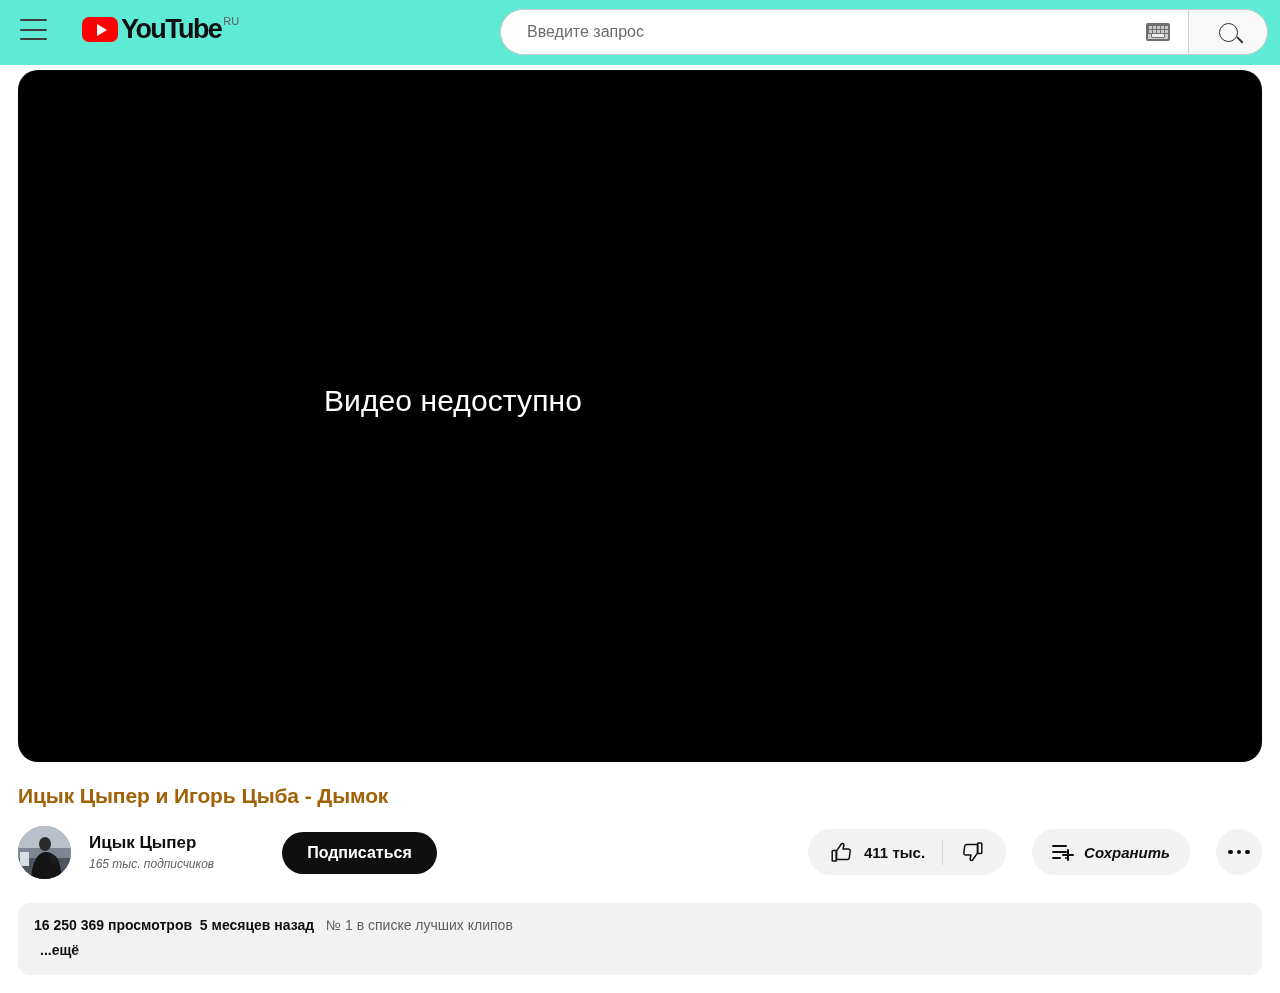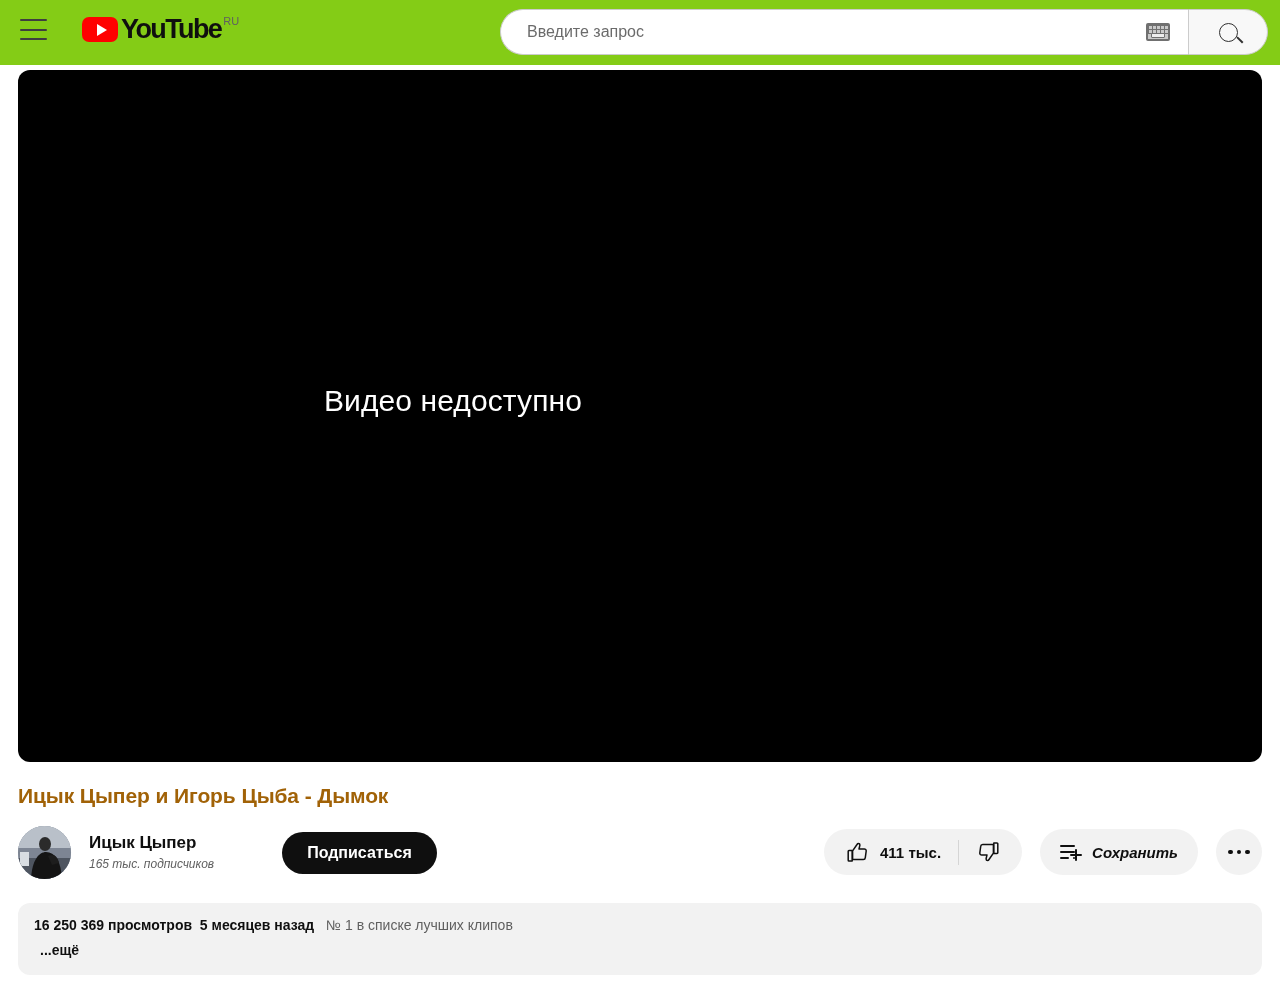--- a/index.html
+++ b/index.html
@@ -12,21 +12,21 @@
     font-family: "Liberation Sans", sans-serif;
     -webkit-font-smoothing: antialiased;
   }
 
   
   .masthead {
     position: relative;
     height: 65px;
     display: flex;
     align-items: center;
-    background: #84cc16;
+    background: #5eead4;
     padding-left: 25px;
   }
   .hamburger {
     position: absolute;
     left: 20px;
     top: 19px;
     width: 27px;
     height: 21px;
     display: flex;
     flex-direction: column;
@@ -162,21 +162,21 @@
   }
 
   
   .player {
     position: absolute;
     left: 18px;
     top: 70px;
     width: 1244px;
     height: 692px;
     background: #000000;
-    border-radius: 12px;
+    border-radius: 20px;
     overflow: hidden;
   }
   .player-msg {
     position: absolute;
     left: 306px;
     top: 312px;
     color: #ffffff;
   }
   .player-msg .title {
     font-size: 30px;
@@ -256,21 +256,21 @@
     font-family: "Liberation Sans", sans-serif;
     display: flex;
     align-items: center;
   }
 
   .actions {
     position: absolute;
     right: 18px;
     top: 829px;
     display: flex;
-    gap: 18px;
+    gap: 26px;
   }
   .pill {
     height: 46px;
     background: #f2f2f2;
     border-radius: 23px;
     display: flex;
     align-items: center;
     border: none;
     cursor: pointer;
     font-family: "Liberation Sans", sans-serif;

